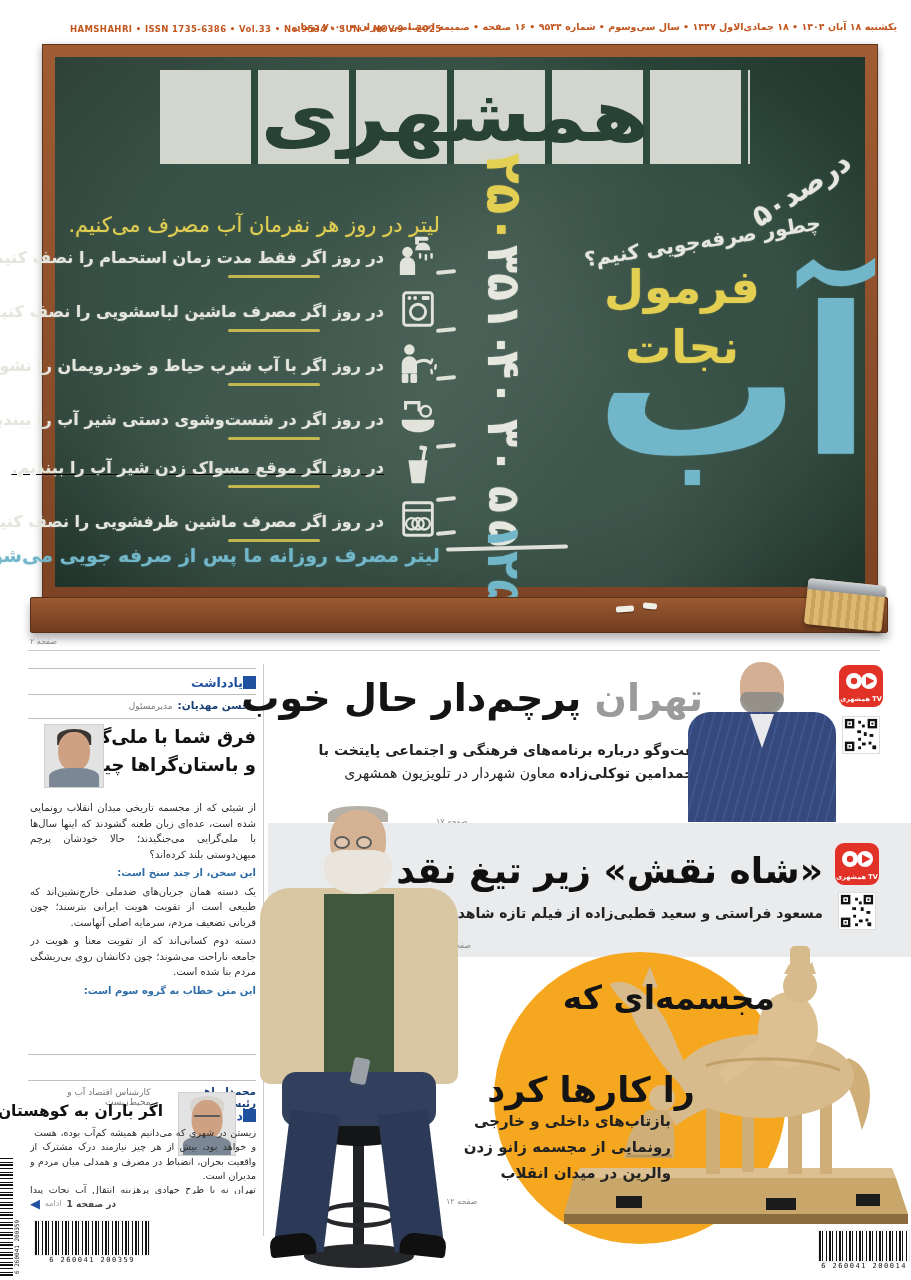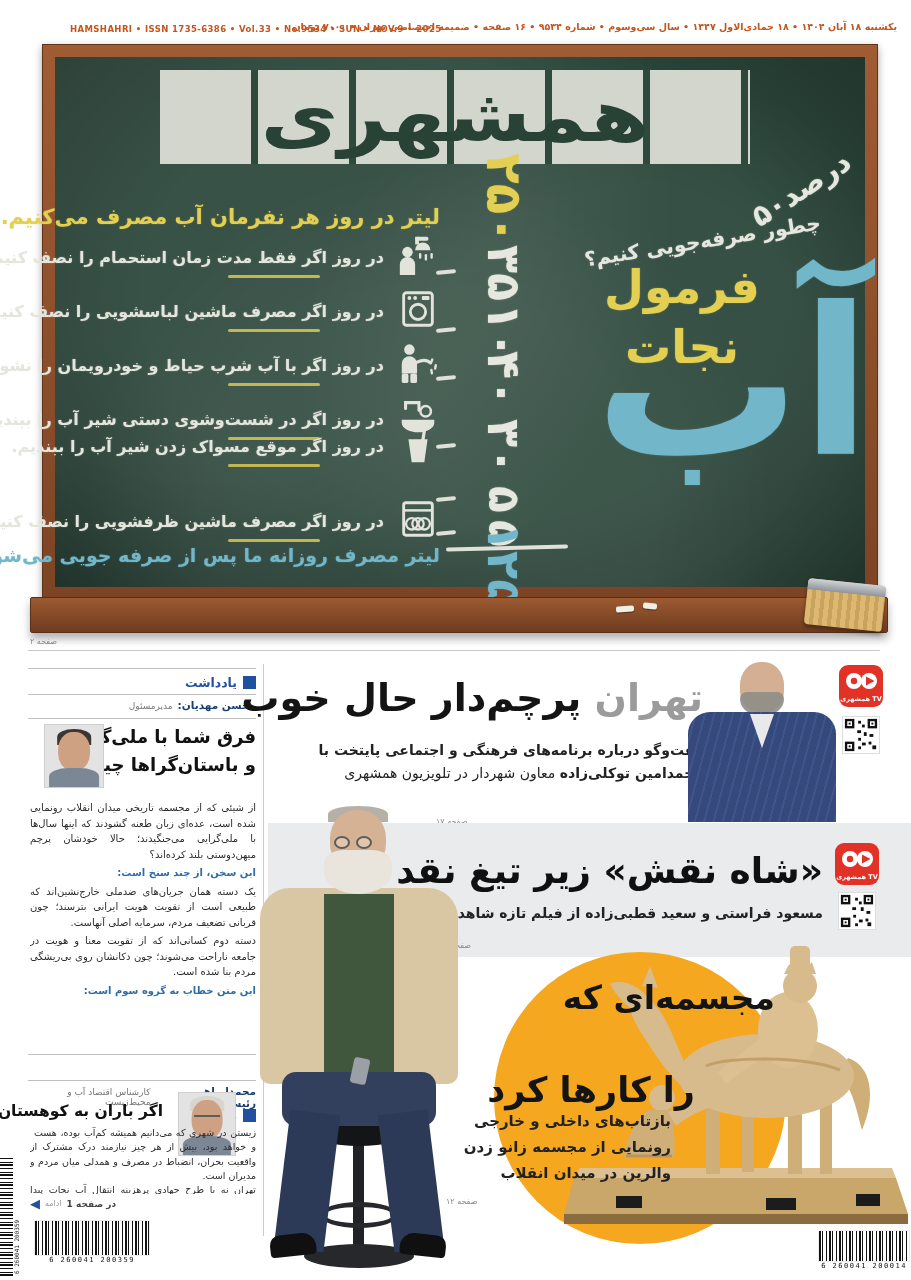--- a/index.html
+++ b/index.html
@@ -62,45 +62,45 @@
     background:repeating-linear-gradient(90deg,#d3d6cc 0 77px,#2e4a3d 77px 83px);
     color:#284236; font-size:72px; font-weight:800; line-height:92px;
     text-align:center; transform:scaleX(1.18); letter-spacing:0;
   }
   #percent-badge { left:745px; top:172px; transform:rotate(-33deg); font-size:29px; font-weight:800; }
   #board-question { left:575px; top:229px; width:255px; transform:rotate(-9deg); font-size:20px; font-weight:700; text-align:center; }
   #formula-top { left:598px; top:260px; width:168px; font-size:46px; font-weight:800; text-align:center; }
   #formula-bottom { left:606px; top:320px; width:152px; font-size:46px; font-weight:800; text-align:center; }
   #water-word { left:588px; top:286px; width:290px; font-size:205px; line-height:.95; font-weight:800; text-align:center; }
 
-  #board-intro { right:471px; top:205px; font-size:21px; font-weight:700; }
+  #board-intro { right:471px; top:213px; font-size:21px; font-weight:400; }
   #board-outro { right:471px; top:544px; font-size:19px; font-weight:800; }
 
   .board-item { right:471px; width:372px; height:46px; display:flex; direction:rtl; align-items:center; gap:12px; }
   .board-item .txt { font-size:16px; font-weight:700; color:#e4e5dd; text-shadow:0 0 2px rgba(240,240,230,.3); white-space:nowrap; }
   .board-item .yellow-ul { position:absolute; right:120px; bottom:2px; width:92px; height:3px; background:rgba(227,207,82,.8); border-radius:2px; }
   #item-0 { top:234px; } #item-1 { top:288px; } #item-2 { top:342px; }
-  #item-3 { top:396px; } #item-4 { top:423px; } #item-5 { top:498px; }
+  #item-3 { top:396px; } #item-4 { top:444px;text-decoration:underline; } #item-5 { top:498px; }
 
   .cnum { left:452px; width:104px; text-align:center; font-weight:800; transform:rotate(90deg); }
   #num-total  { top:170px; font-size:50px; }
   #num-0 { top:246px; font-size:46px; } #num-1 { top:304px; font-size:46px; }
   #num-2 { top:352px; font-size:46px; } #num-3 { top:420px; font-size:46px; }
   #num-4 { top:474px; font-size:44px; } #num-5 { top:508px; font-size:44px; }
   .minus-dash { left:436px; width:20px; height:4px; background:#dfe0d8; border-radius:2px; transform:rotate(-6deg); }
   #sum-line { left:446px; top:546px; width:122px; height:4px; background:#e0e1d9; transform:rotate(-1.5deg); border-radius:2px; }
   #num-result { top:534px; left:466px; width:76px; font-size:46px; text-align:center; font-weight:800; transform:rotate(90deg); }
 
   #board-pageref { left:30px; top:637px; font-size:8px; color:#888; }
   #top-rule { left:28px; top:650px; width:852px; height:1px; background:#c9c9c9; }
 
   
   .col-rule { left:28px; width:228px; height:1px; background:#bfbfbf; }
   #lc-rule1 { top:668px; } #lc-rule2 { top:694px; } #lc-rule3 { top:718px; }
-  .section-row { left:28px; width:228px; height:18px; display:flex; direction:rtl; align-items:center; gap:6px; }
+  .section-row { left:28px; width:228px; height:18px; display:flex; direction:rtl; align-items:center; }
   .section-square { width:13px; height:13px; background:#2050a0; }
   .section-label { font-size:12.5px; font-weight:800; color:#2050a0; }
   #note-label-row { top:673px; }
   .author-row { left:28px; width:228px; display:flex; direction:rtl; align-items:baseline; gap:5px; }
   #note-author-row { top:699px; }
   .author-name { font-size:10.5px; font-weight:800; color:#173f74; }
   .author-role { font-size:9px; color:#777; }
   #note-headline-1 { right:655px; top:726px; font-size:18px; font-weight:800; color:#111; }
   #note-headline-2 { right:655px; top:754px; font-size:18px; font-weight:800; color:#111; }
   .portrait { background:#e3e3e3; border:1px solid #cfcfcf; overflow:hidden; }

